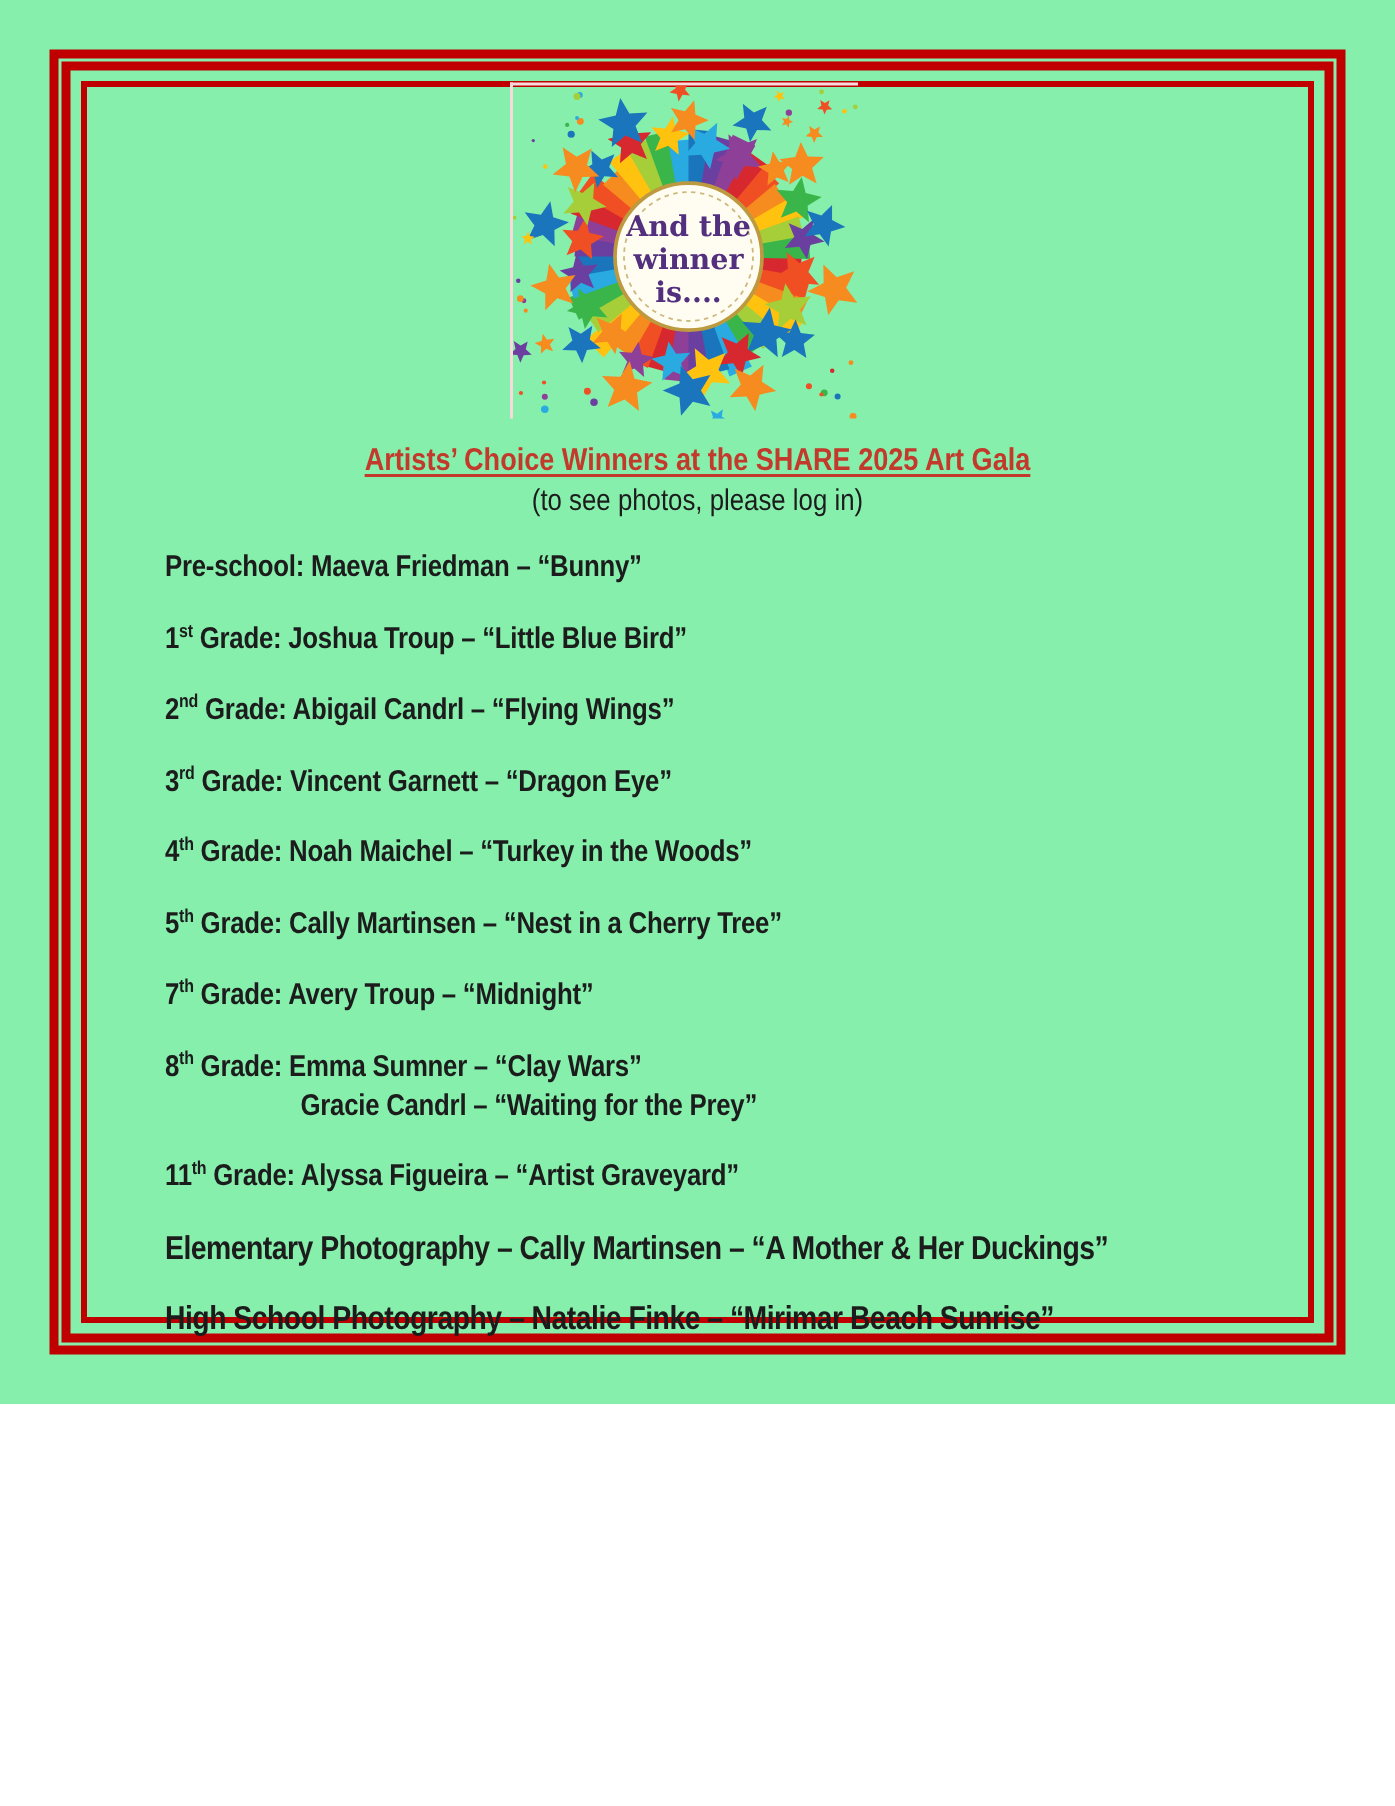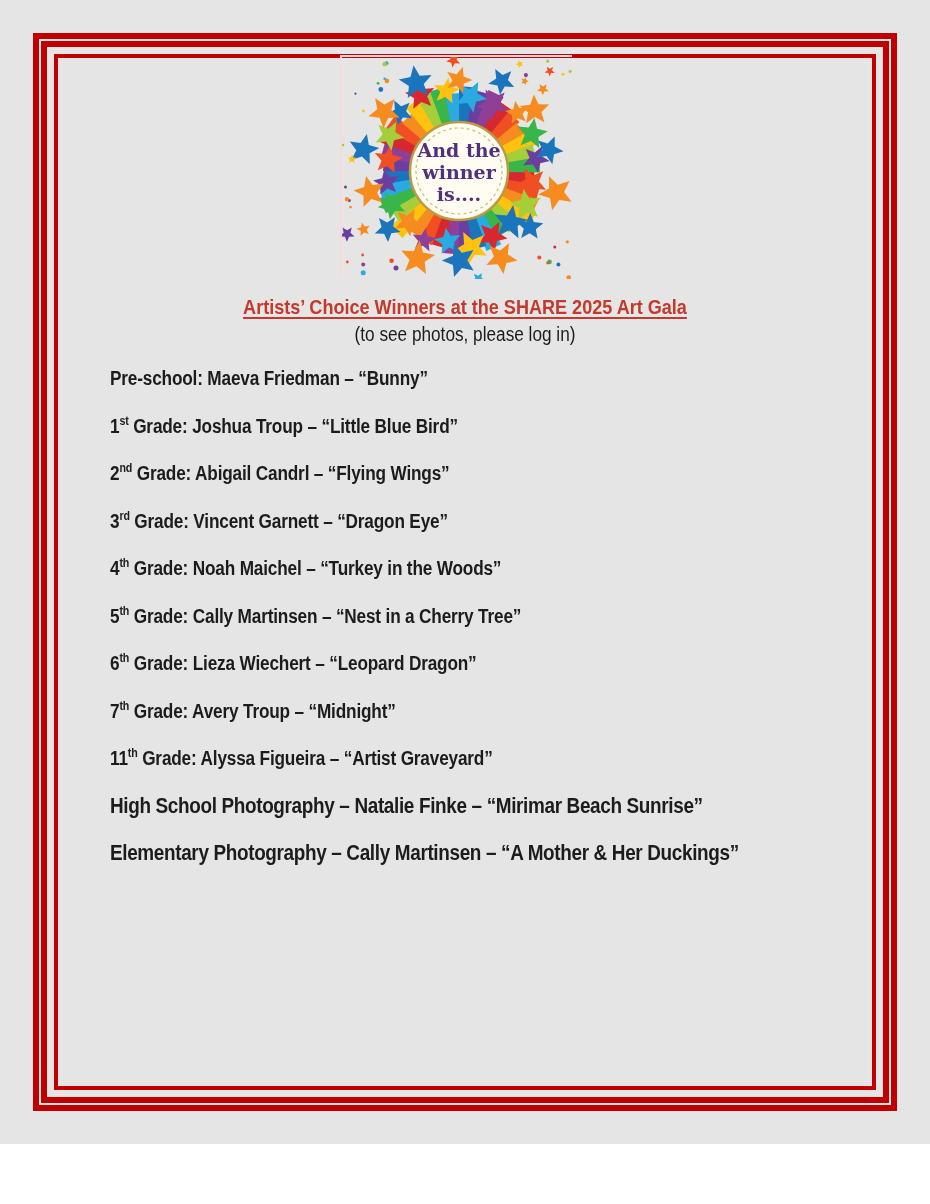--- a/index.html
+++ b/index.html
@@ -1,17 +1,17 @@
 <!DOCTYPE html>
 <html><head>
 <meta charset="utf-8">
 <style>
   html,body{margin:0;padding:0;background:#ffffff;}
   .page{
-    position:relative;width:930px;height:1144px;background:#e5e5e5;
+    position:relative;width:930px;height:936px;background:#86efac;
     font-family:"Liberation Sans",sans-serif;overflow:hidden;color:#1c1c1c;
   }
   
   .frame{position:absolute;inset:33px;border:6px solid #C00000;pointer-events:none;}
   .frame::before{content:'';position:absolute;inset:2px;border:6px solid #C00000;}
   .frame::after{content:'';position:absolute;inset:15px;border:4px solid #C00000;}
   
   .art{
     position:absolute;left:340px;top:55px;width:230px;height:222px;
     border-left:2px solid #f8d9dc;border-top:2px solid #f8d9dc;
@@ -184,29 +184,30 @@
       <div class="entry">
         <div class="line"><span>3</span><sup>rd</sup><span> Grade: Vincent Garnett – “Dragon Eye”</span></div>
       </div>
       <div class="entry">
         <div class="line"><span>4</span><sup>th</sup><span> Grade: Noah Maichel – “Turkey in the Woods”</span></div>
       </div>
       <div class="entry">
         <div class="line"><span>5</span><sup>th</sup><span> Grade: Cally Martinsen – “Nest in a Cherry Tree”</span></div>
       </div>
       <div class="entry">
-        <div class="line"><span>6</span><sup>th</sup><span> Grade: Lieza Wiechert – “Leopard Dragon”</span></div>
-      </div>
-      <div class="entry">
         <div class="line"><span>7</span><sup>th</sup><span> Grade: Avery Troup – “Midnight”</span></div>
       </div>
       <div class="entry">
+        <div class="line"><span>8</span><sup>th</sup><span> Grade: Emma Sumner – “Clay Wars”</span></div>
+        <div class="line indent">Gracie Candrl – “Waiting for the Prey”</div>
+      </div>
+      <div class="entry">
         <div class="line"><span>11</span><sup>th</sup><span> Grade: Alyssa Figueira – “Artist Graveyard”</span></div>
       </div>
       <div class="entry">
+        <div class="line cond"><span>Elementary Photography – Cally Martinsen – “A Mother &amp; Her Duckings”</span></div>
+      </div>
+      <div class="entry">
         <div class="line cond"><span>High School Photography – Natalie Finke – “Mirimar Beach Sunrise”</span></div>
       </div>
-      <div class="entry">
-        <div class="line cond"><span>Elementary Photography – Cally Martinsen – “A Mother &amp; Her Duckings”</span></div>
-      </div>
     </div>
 
 </div>
 
 </body></html>

